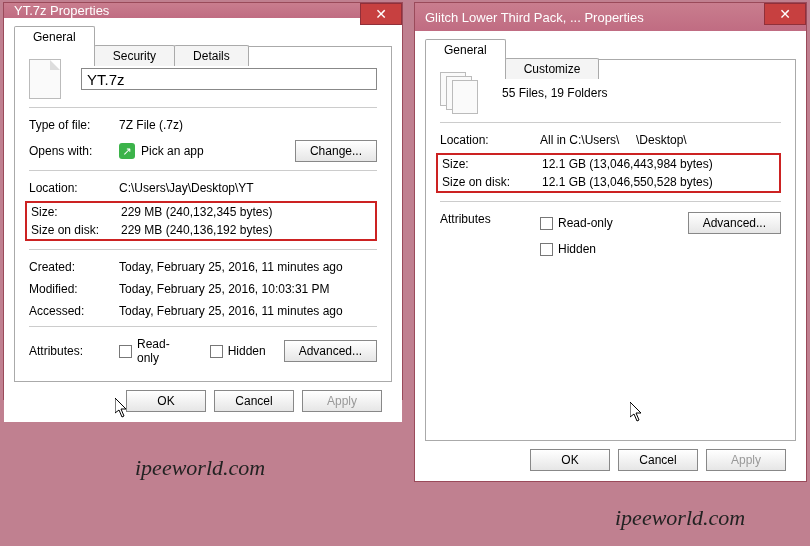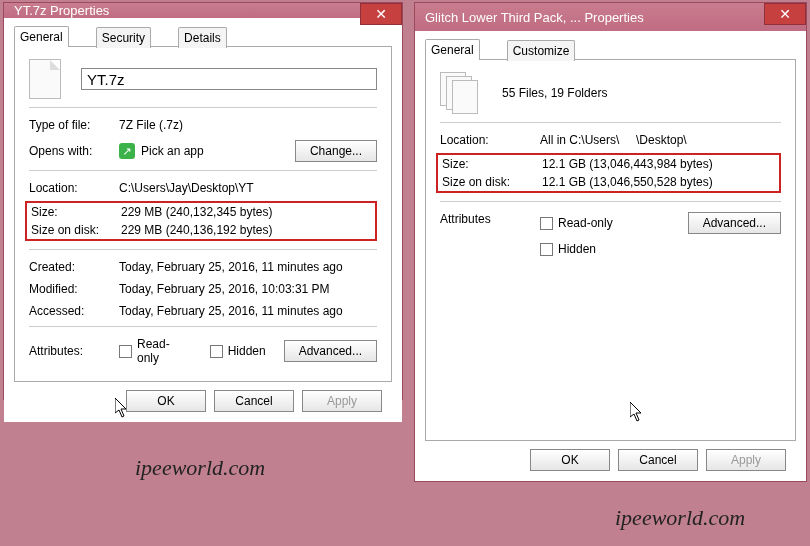--- a/index.html
+++ b/index.html
@@ -55,27 +55,27 @@
 
   .tabstrip {
     display: flex;
     position: relative;
     z-index: 2;
   }
   .tab {
     border: 1px solid #aaa;
     border-bottom: none;
     background: #fff;
-    padding: 3px 5px;
+    padding: 3px 18px;
     font-size: 12px;
     margin-right: -1px;
     border-radius: 2px 2px 0 0;
     position: relative;
   }
-  .tab.inactive { background: #f4f4f4; top: 1px; margin-left: 28px; }
+  .tab.inactive { background: #f4f4f4; top: 19px; }
 
   .tab-panel {
     border: 1px solid #aaa;
     flex: 1;
     padding: 12px 14px 8px 14px;
     margin-top: -1px;
     position: relative;
   }
 
   .row { display: flex; align-items: center; margin-bottom: 8px; }

